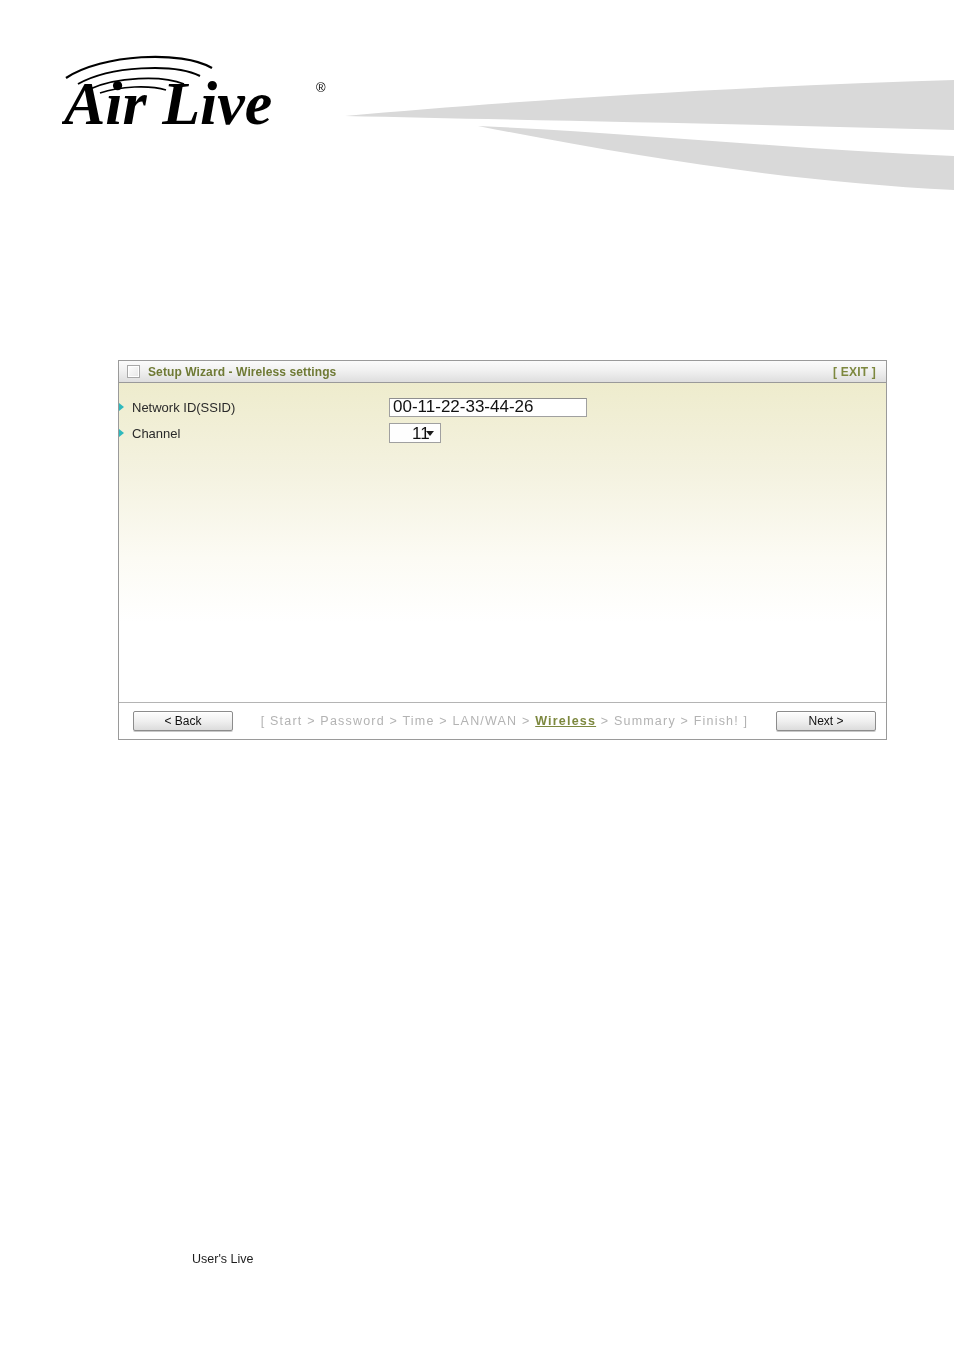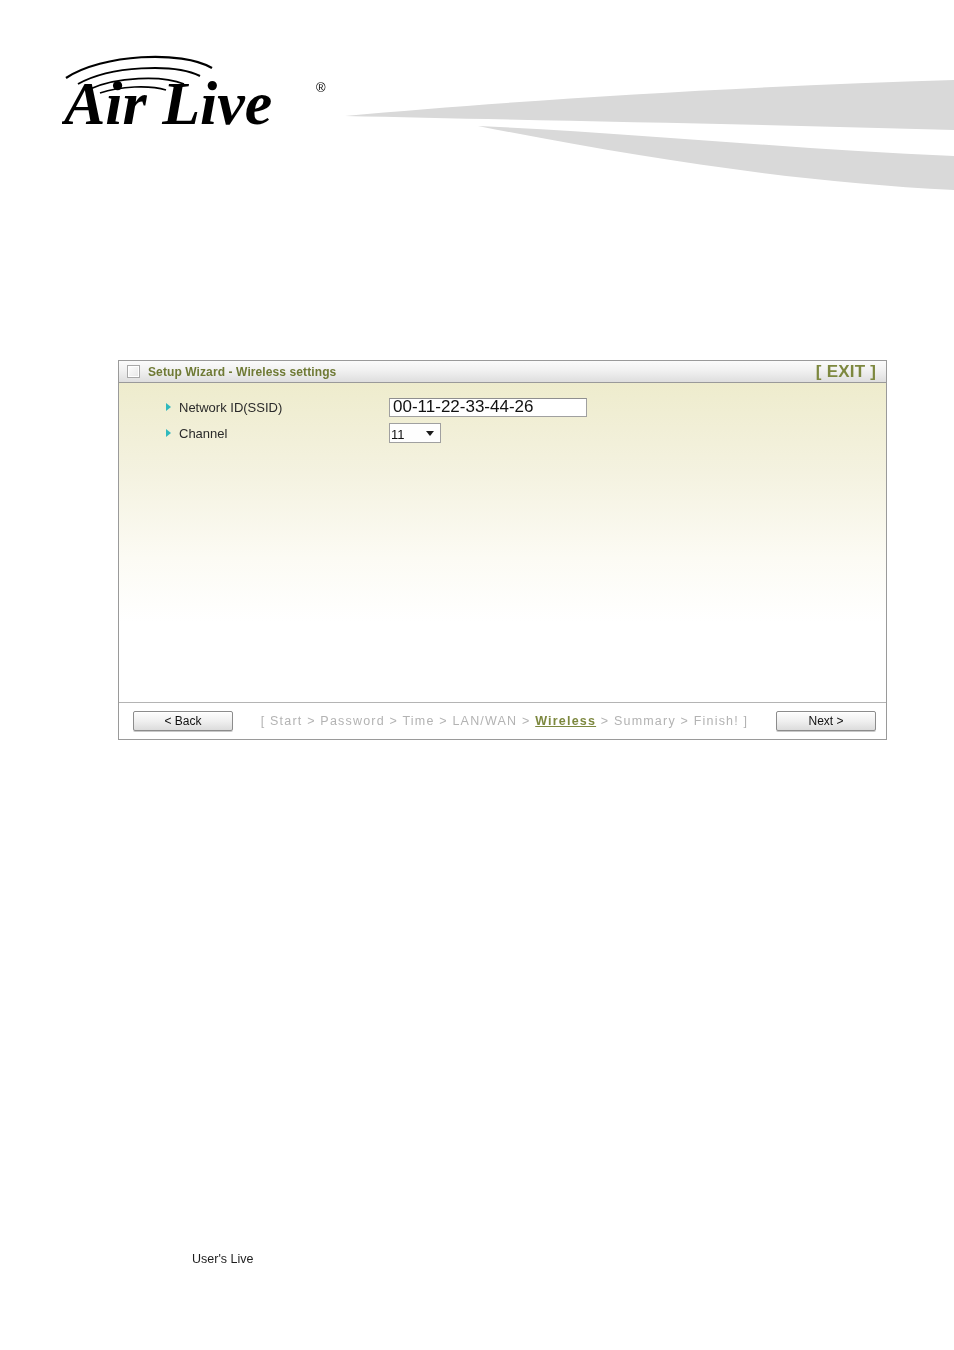--- a/index.html
+++ b/index.html
@@ -72,21 +72,21 @@
   }
   .titlebar-title {
     font-size: 12px;
     font-weight: bold;
     color: #6f7a35;
     letter-spacing: 0.1px;
     white-space: nowrap;
   }
   .titlebar-exit {
     margin-left: auto;
-    font-size: 17px;
+    font-size: 12px;
     font-weight: bold;
     color: #7d883f;
     letter-spacing: 0.2px;
     white-space: nowrap;
     padding-left: 40px;
   }
 
   
   .panel-content {
     position: relative;
@@ -101,21 +101,20 @@
     padding-top: 12px;
   }
   .form-row {
     display: flex;
     align-items: center;
     height: 24px;
     margin-bottom: 2px;
   }
   .row-label {
     width: 270px;
-    padding-left: 47px;
     box-sizing: border-box;
     display: flex;
     align-items: center;
     font-size: 13px;
     color: #2a2a2a;
     white-space: nowrap;
   }
   .bullet-arrow {
     display: inline-block;
     width: 0; height: 0;
@@ -145,23 +144,23 @@
   }
 
   .channel-select {
     position: relative;
     width: 52px;
     height: 20px;
     border: 1px solid #a0a0a0;
     background: #fefefe;
     box-sizing: border-box;
     display: flex;
-    align-items: flex-end;
-    padding-left: 1px;
-    font-size: 13px;
+    align-items: flex-start;
+    padding-left: 22px;
+    font-size: 17px;
     color: #111111;
     cursor: pointer;
   }
   .select-arrow {
     position: absolute;
     right: 6px;
     top: 50%;
     margin-top: -2px;
     width: 0; height: 0;
     border-left: 4px solid transparent;

